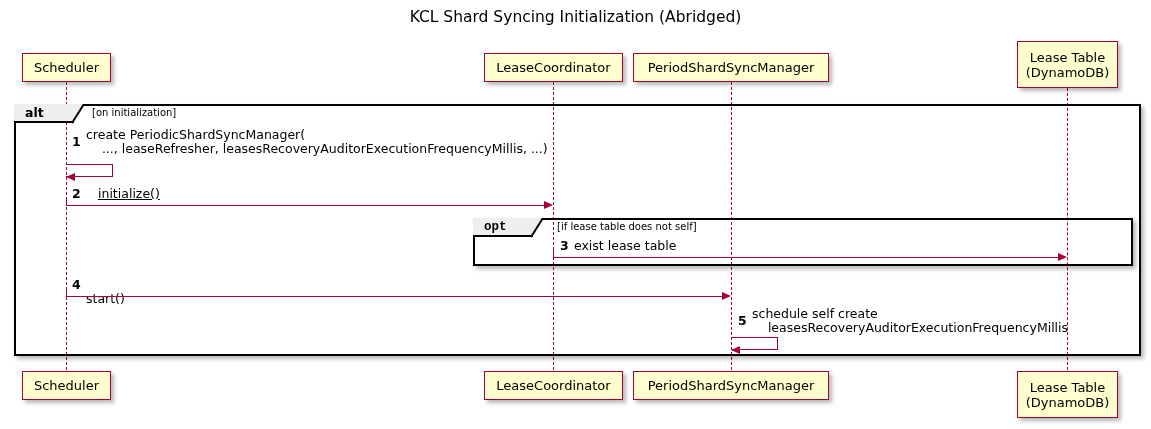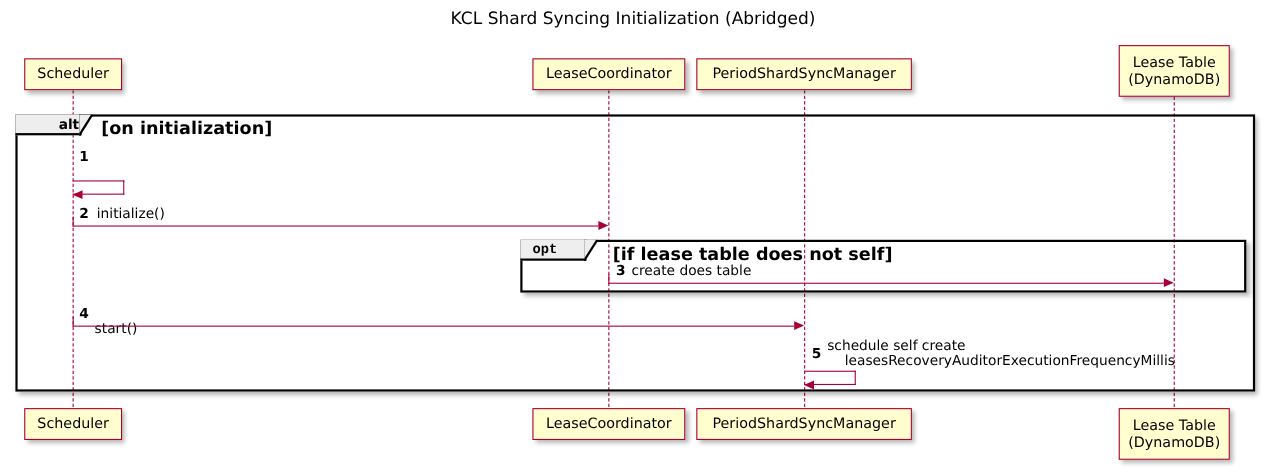--- a/index.html
+++ b/index.html
@@ -67,22 +67,22 @@
     height: 19px;
     font-size: 12.5px;
     font-weight: bold;
     color: #000000;
     display: flex;
     align-items: center;
     padding-left: 11px;
   }
   .frag-label {
     position: absolute;
-    font-size: 16px;
-    font-weight: bold;
+    font-size: 10px;
+    font-weight: normal;
     color: #000000;
     white-space: nowrap;
   }
   
   .msg-line {
     position: absolute;
     height: 0;
     border-top: 1.4px solid #A80036;
   }
   .msg-arrow {
@@ -159,51 +159,53 @@
   </div>
   <div class="participant" style="left:633px; top:371px; width:196px; height:29px;">
     <span>PeriodShardSyncManager</span>
   </div>
   <div class="participant" style="left:1017px; top:371px; width:101px; height:47px;">
     <span>Lease Table
 (DynamoDB)</span>
   </div>
 
   <div class="fragment" style="left:14px; top:104px; width:1127px; height:252px;"></div>
-  <div class="frag-tab" style="left:14px; top:104px; width:60px;justify-content:flex-end;">
+  <div class="frag-tab" style="left:14px; top:104px; width:60px;">
     <span>alt</span>
   </div>
   <svg style="position:absolute; left:72px; top:104px;" width="14" height="21">
     <path d="M 0,0 L 12,0 L 0,19 Z" fill="#EEEEEE" stroke="none"></path>
     <path d="M 12,0 L 0,19" stroke="#000000" stroke-width="2" fill="none"></path>
   </svg>
   <div class="frag-label" style="left:92px; top:107px;">[on initialization]</div>
 
   <div class="fragment" style="left:473px; top:218px; width:660px; height:48px;"></div>
   <div class="frag-tab" style="left:473px; top:218px; width:60px;font-family:Liberation Mono, monospace;">
     <span>opt</span>
   </div>
   <svg style="position:absolute; left:531px; top:218px;" width="14" height="21">
     <path d="M 0,0 L 12,0 L 0,19 Z" fill="#EEEEEE" stroke="none"></path>
     <path d="M 12,0 L 0,19" stroke="#000000" stroke-width="2" fill="none"></path>
   </svg>
   <div class="frag-label" style="left:557px; top:221px;">[if lease table does not self]</div>
 
   <div class="msg-num" style="left:72px; top:134px;">1</div>
+  <div class="msg-text" style="left:86px; top:128px;">create PeriodicShardSyncManager(
+    ..., leaseRefresher, leasesRecoveryAuditorExecutionFrequencyMillis, ...)</div>
   <div class="selfloop" style="left:66px; top:164px; width:47px; height:13px;"></div>
   <div class="msg-arrow left" style="left:66px; top:172.5px;"></div>
 
   <div class="msg-num" style="left:72px; top:186px;">2</div>
-  <div class="msg-text" style="left:88px; top:187px;">initialize()</div>
+  <div class="msg-text" style="left:98px; top:187px;text-decoration:underline;">initialize()</div>
   <div class="msg-tick" style="left:66px; top:197px; height:9px;"></div>
   <div class="msg-line" style="left:66px; top:205px; width:478px;"></div>
   <div class="msg-arrow right" style="left:544px; top:200.5px;"></div>
 
   <div class="msg-num" style="left:560px; top:238px;">3</div>
-  <div class="msg-text" style="left:574px; top:239px;">create does table</div>
+  <div class="msg-text" style="left:574px; top:239px;">exist lease table</div>
   <div class="msg-tick" style="left:553px; top:249px; height:9px;"></div>
   <div class="msg-line" style="left:553px; top:257px; width:505px;"></div>
   <div class="msg-arrow right" style="left:1058px; top:252.5px;"></div>
 
   <div class="msg-num" style="left:72px; top:277px;">4</div>
   <div class="msg-text" style="left:86px; top:292px;">start()</div>
   <div class="msg-tick" style="left:66px; top:288px; height:9px;"></div>
   <div class="msg-line" style="left:66px; top:296px; width:656px;"></div>
   <div class="msg-arrow right" style="left:722px; top:291.5px;"></div>
 

